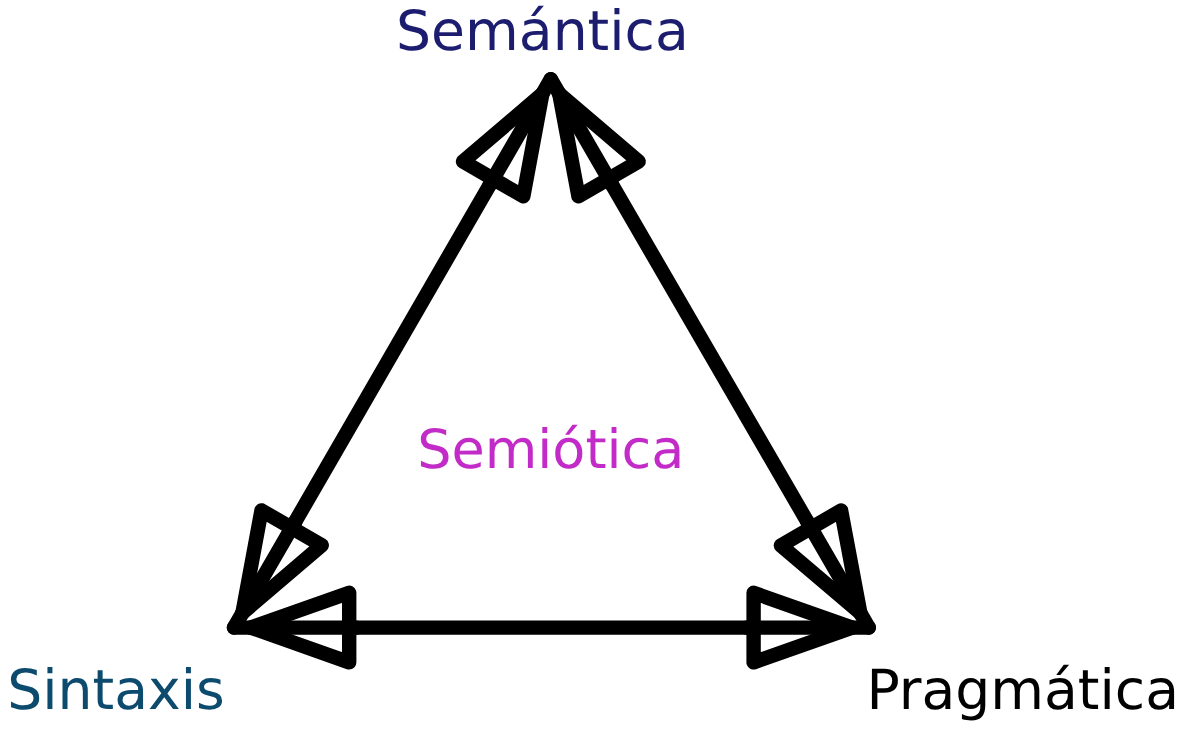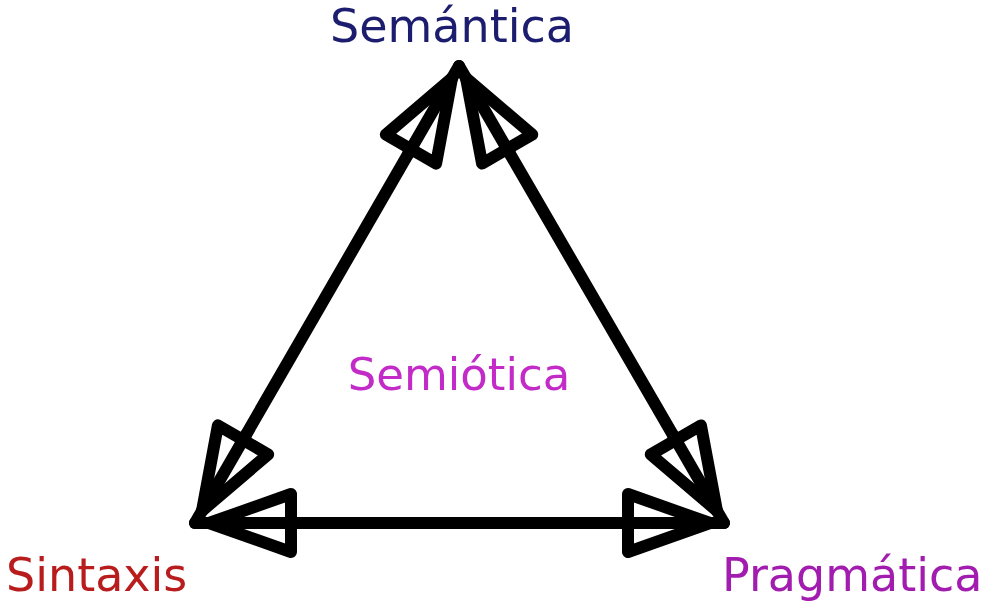--- a/index.html
+++ b/index.html
@@ -74,17 +74,17 @@
         <line x1="622" y1="523" x2="710" y2="523" stroke="#000000" stroke-width="12" stroke-linecap="round"></line>
         <path d="M 209 523 L 291 494 L 291 552 Z" fill="#ffffff" stroke="#000000" stroke-width="12" stroke-linejoin="round"></path>
         <line x1="297" y1="523" x2="209" y2="523" stroke="#000000" stroke-width="12" stroke-linecap="round"></line>
       </g>
     </svg>
 
   <div class="label label-top" style="color: rgb(29, 29, 112);">Semántica</div>
 
   <div class="label label-center" style="color: rgb(195, 43, 200);">Semiótica</div>
 
-  <div class="label label-bottom-left" style="color: #b91c1c;">Sintaxis</div>
+  <div class="label label-bottom-left" style="color: #0c4a6e;">Sintaxis</div>
 
-  <div class="label label-bottom-right" style="color: #a21caf;">Pragmática</div>
+  <div class="label label-bottom-right" style="color: #000000;">Pragmática</div>
 
 </div>
 
 </body></html>

